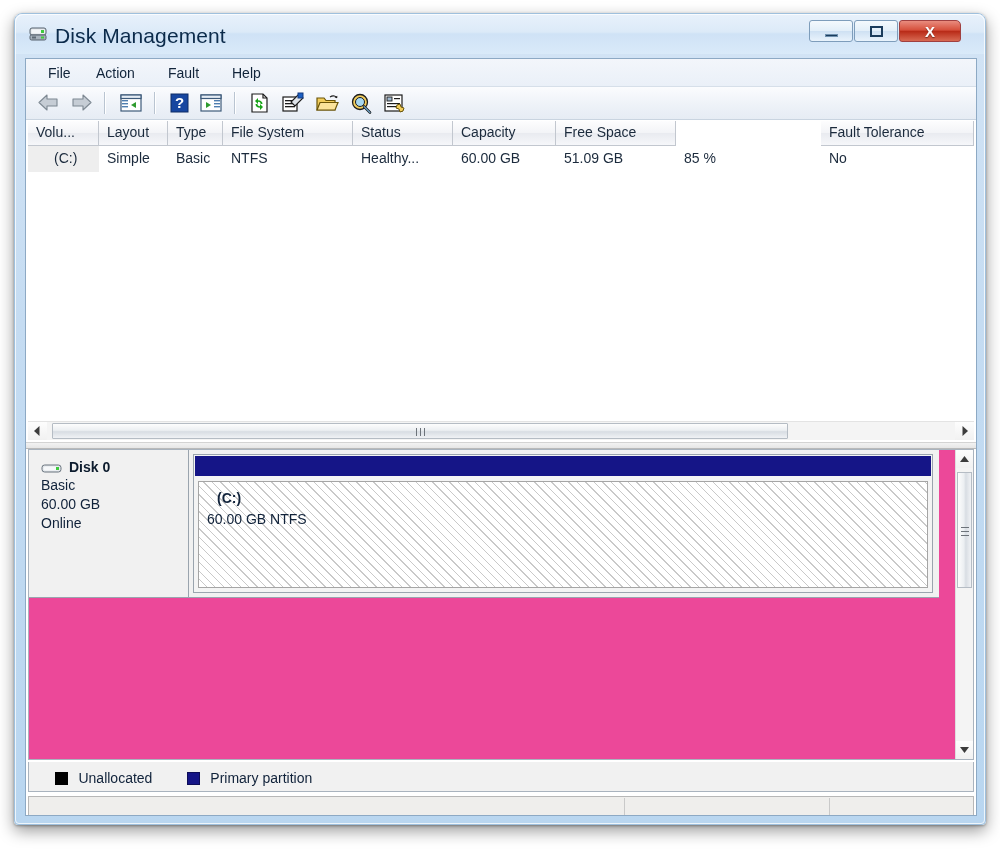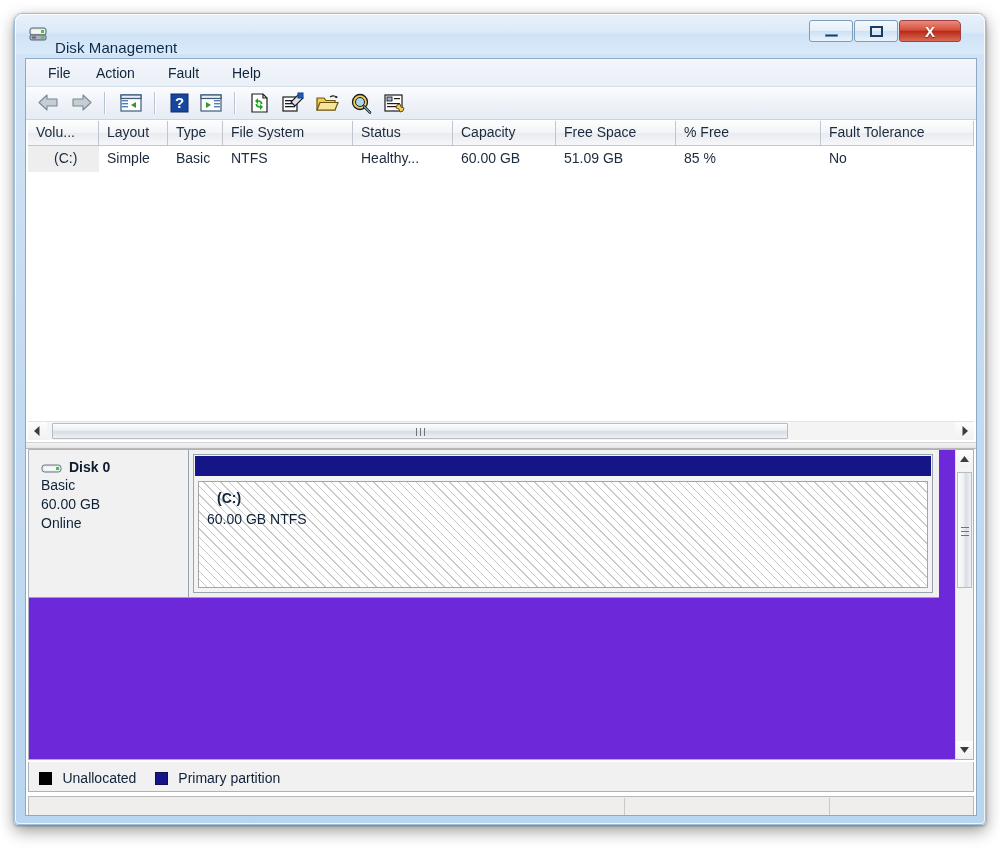--- a/index.html
+++ b/index.html
@@ -43,22 +43,22 @@
     border-radius: 7px 7px 0 0;
     background: linear-gradient(to bottom, #e8f1fb 0%, #dceaf8 45%, #cfe2f6 50%, #d9eaf9 100%);
   }
   #title-icon {
     position: absolute;
     left: 14px; top: 11px;
     width: 18px; height: 17px;
   }
   #title-text {
     position: absolute;
-    left: 40px; top: 25px;
-    font-size: 15px;
+    left: 40px; top: 10px;
+    font-size: 21px;
     color: #0b2a4a;
     letter-spacing: 0.1px;
     white-space: nowrap;
   }
 
   
   .winbtn {
     position: absolute;
     top: 6px;
     height: 22px;
@@ -215,21 +215,21 @@
     border-bottom: 1px solid #b9b9b9;
     box-sizing: border-box;
     cursor: default;
   }
 
   
   #graph-pane {
     position: absolute;
     left: 2px; top: 390px;
     width: 946px; height: 311px;
-    background: #6d28d9;
+    background: #ec4899;
     border: 1px solid #a9b3be;
     box-sizing: border-box;
     overflow: hidden;
     padding-left: 32px;
   }
   .disk-row {
     position: absolute;
     left: 0;
     width: 910px;
     box-sizing: border-box;
@@ -327,21 +327,21 @@
   #legend {
     position: absolute;
     left: 2px; top: 703px;
     width: 946px; height: 30px;
     background: #f1f1f1;
     border: 1px solid #a9b3be;
     border-top: none;
     box-sizing: border-box;
     padding: 6px 0 0 10px;
   }
-  .leg-item { display: inline-block; margin-right: 14px; vertical-align: middle; }
+  .leg-item { display: inline-block; margin-right: 14px; vertical-align: middle; margin-left: 16px; }
   .leg-swatch {
     display: inline-block; width: 13px; height: 13px;
     vertical-align: -2px; margin-right: 6px;
     border: 1px solid rgba(0,0,0,0.35);
     box-sizing: border-box;
   }
   .leg-label { font-size: 14px; color: #10223a; }
 
   
   #statusbar {
@@ -483,21 +483,20 @@
 
     <div id="list-pane">
       <div id="col-header">
         <div class="col-h" style="left:0px;   width:71px">Volu...</div>
         <div class="col-h" style="left:71px;  width:69px">Layout</div>
         <div class="col-h" style="left:140px; width:55px">Type</div>
         <div class="col-h" style="left:195px; width:130px">File System</div>
         <div class="col-h" style="left:325px; width:100px">Status</div>
         <div class="col-h" style="left:425px; width:103px">Capacity</div>
         <div class="col-h" style="left:528px; width:120px">Free Space</div>
-        <div class="col-h" style="left:648px; width:145px">% Free</div>
         <div class="col-h" style="left:793px; width:153px">Fault Tolerance</div>
       </div>
 
       <div class="row">
         <span id="vol-icon">
           <svg width="20" height="14" viewBox="0 0 20 14">
             <rect x="1" y="3.5" width="18" height="7" rx="3.2" fill="#e2e6ea" stroke="#6a757f" stroke-width="1"></rect>
             <rect x="2.5" y="5" width="15" height="4" rx="2" fill="#f6f8fa"></rect>
             <rect x="13.5" y="5.6" width="3" height="3" fill="#3ecb3e"></rect>
           </svg>

